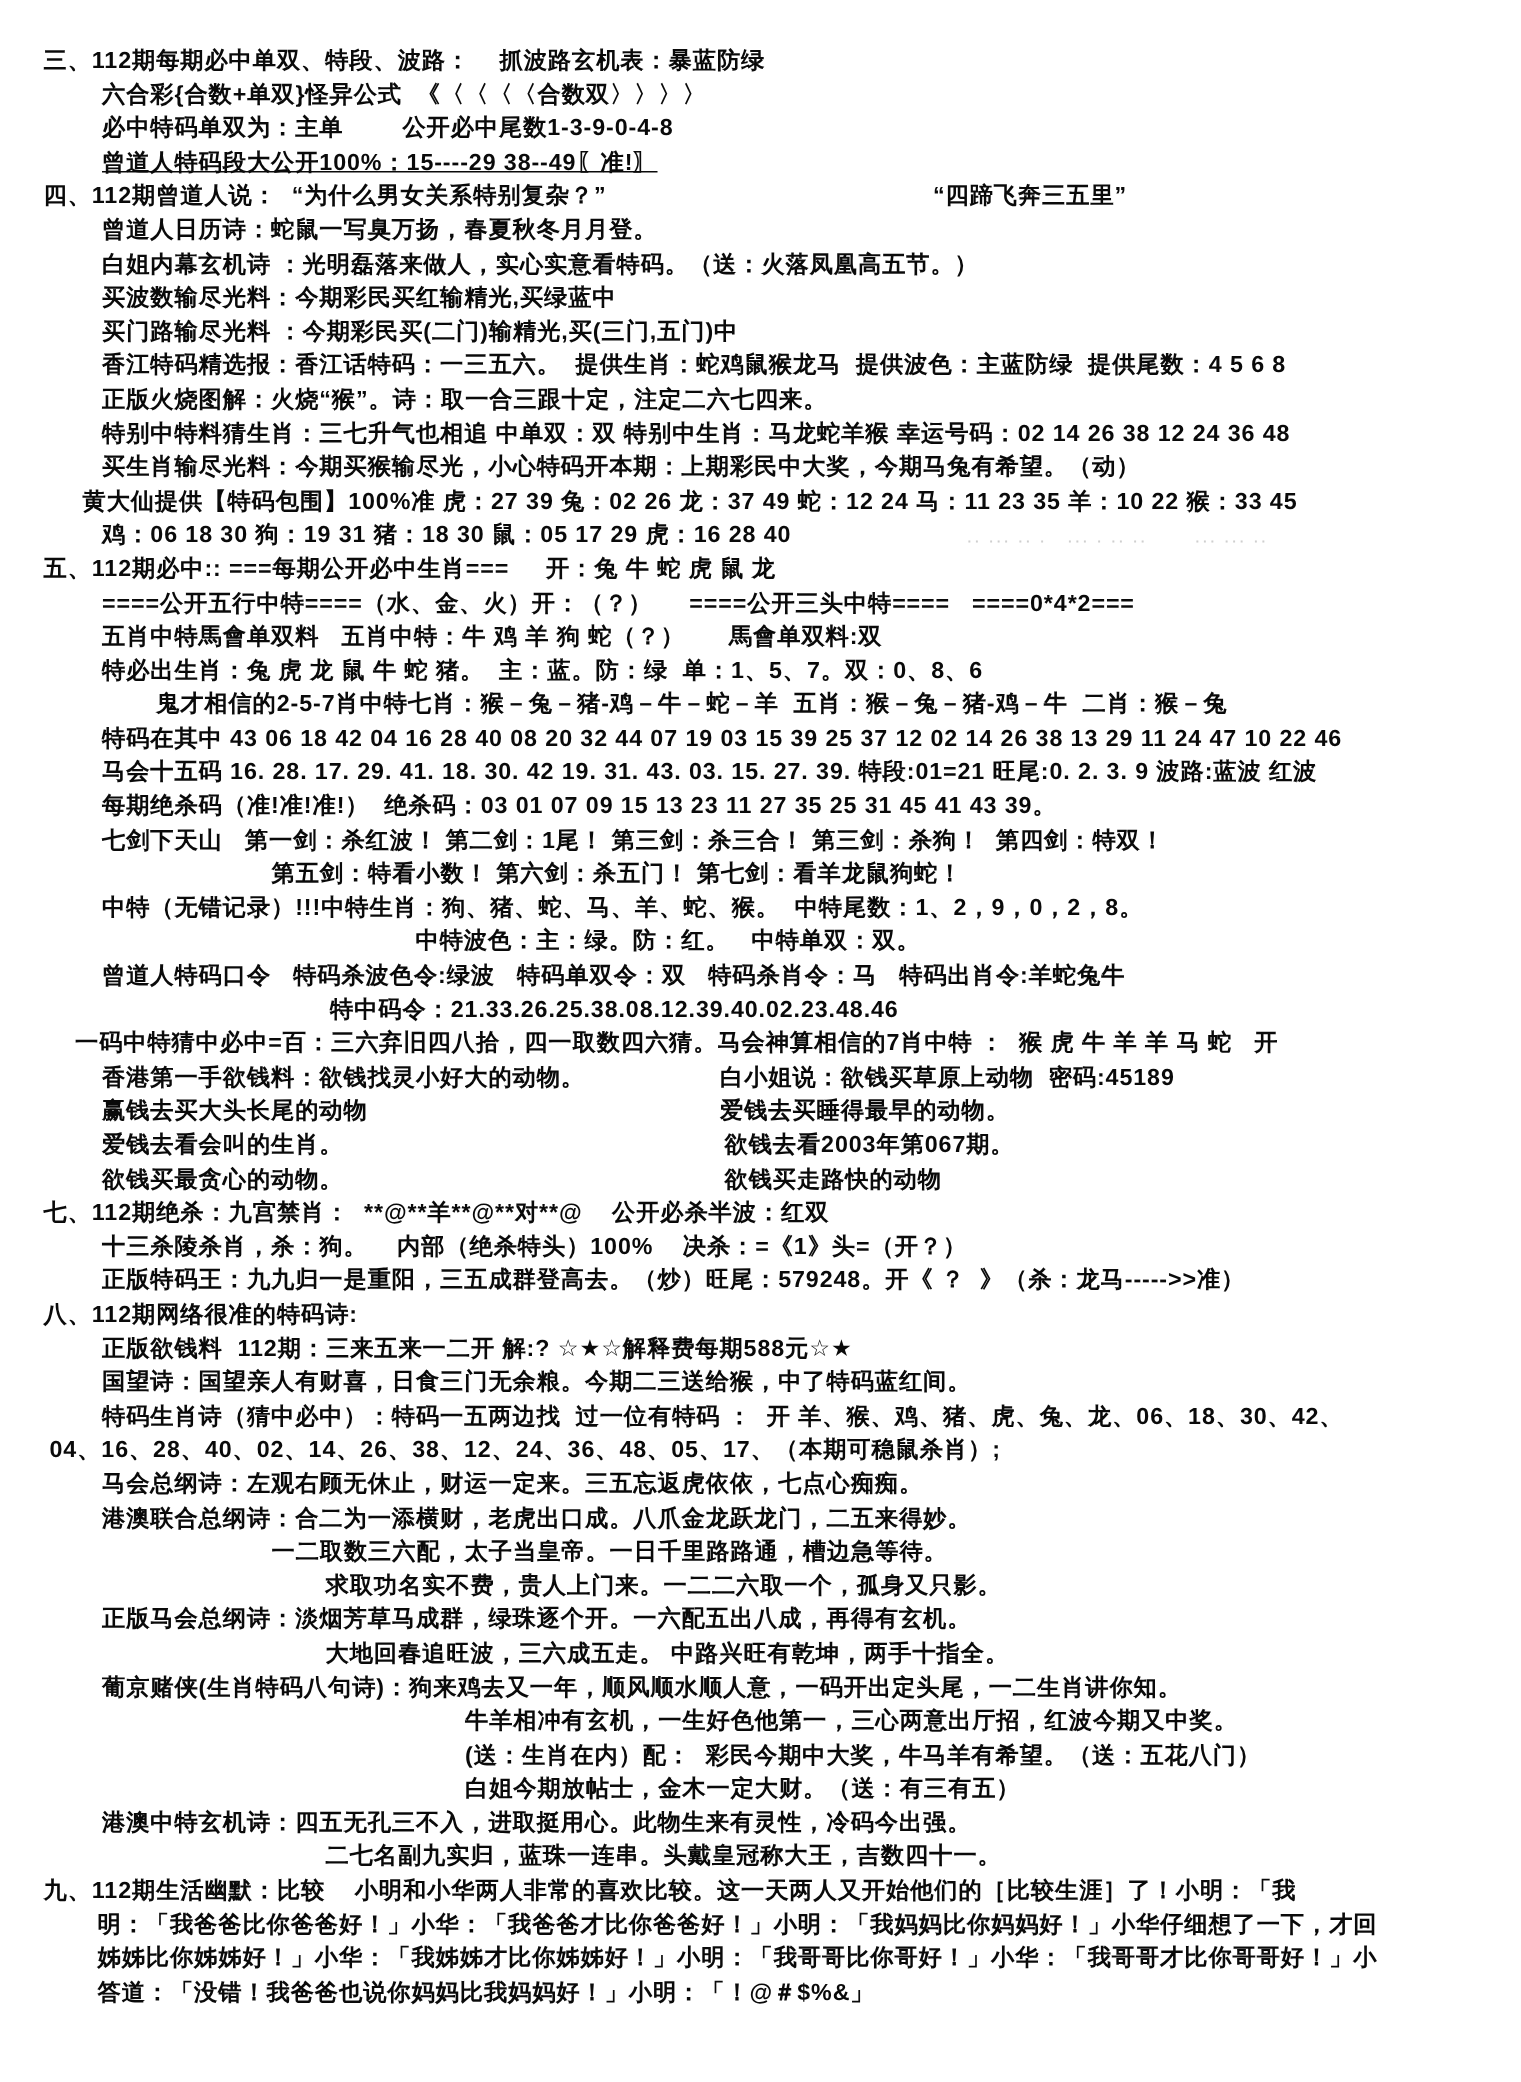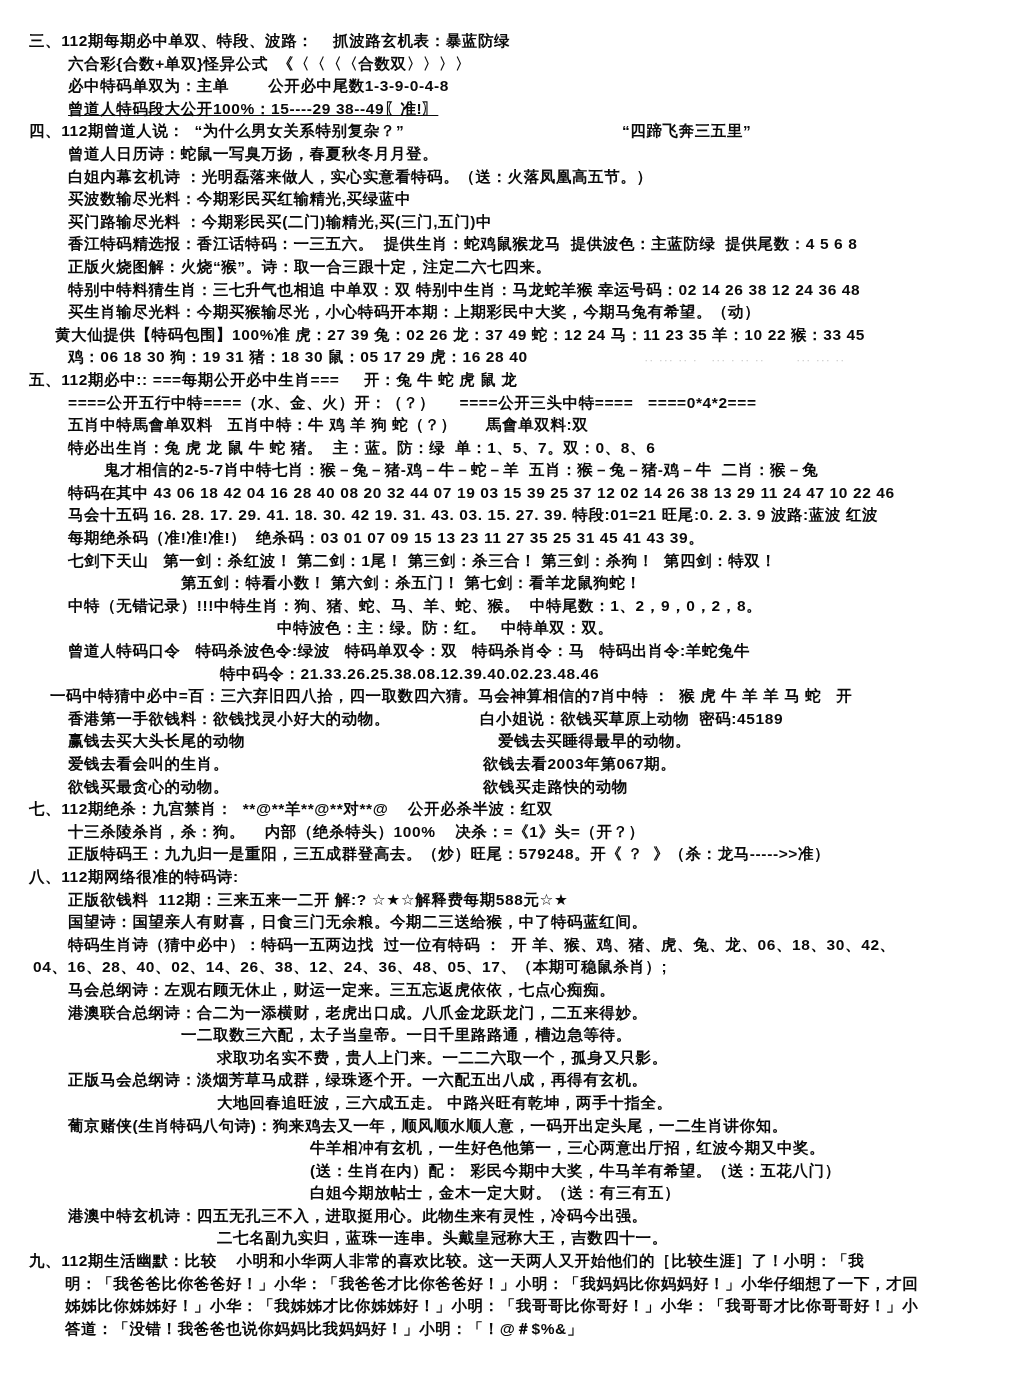--- a/index.html
+++ b/index.html
@@ -72,21 +72,21 @@
       <div class="line"><span class="seg" style="left: 68px;">马会十五码 16. 28. 17. 29. 41. 18. 30. 42 19. 31. 43. 03. 15. 27. 39. 特段:01=21 旺尾:0. 2. 3. 9 波路:蓝波 红波</span></div>
       <div class="line"><span class="seg" style="left: 68px;">每期绝杀码（准!准!准!）  绝杀码：03 01 07 09 15 13 23 11 27 35 25 31 45 41 43 39。</span></div>
       <div class="line"><span class="seg" style="left: 68px;">七剑下天山   第一剑：杀红波！ 第二剑：1尾！ 第三剑：杀三合！ 第三剑：杀狗！  第四剑：特双！</span></div>
       <div class="line"><span class="seg" style="left: 181px;">第五剑：特看小数！ 第六剑：杀五门！ 第七剑：看羊龙鼠狗蛇！</span></div>
       <div class="line"><span class="seg" style="left: 68px;">中特（无错记录）!!!中特生肖：狗、猪、蛇、马、羊、蛇、猴。  中特尾数：1、2，9，0，2，8。</span></div>
       <div class="line"><span class="seg" style="left: 238px; margin-left: 39px;">中特波色：主：绿。防：红。   中特单双：双。</span></div>
       <div class="line"><span class="seg" style="left: 68px;">曾道人特码口令   特码杀波色令:绿波   特码单双令：双   特码杀肖令：马   特码出肖令:羊蛇兔牛</span></div>
       <div class="line"><span class="seg" style="left: 220px;">特中码令：21.33.26.25.38.08.12.39.40.02.23.48.46</span></div>
       <div class="line"><span class="seg" style="left: 50px;">一码中特猜中必中=百：三六弃旧四八拾，四一取数四六猜。马会神算相信的7肖中特 ：  猴 虎 牛 羊 羊 马 蛇   开</span></div>
       <div class="line"><span class="seg" style="left: 68px;">香港第一手欲钱料：欲钱找灵小好大的动物。</span><span class="seg" style="left: 480px;">白小姐说：欲钱买草原上动物  密码:45189</span></div>
-      <div class="line"><span class="seg" style="left: 68px;">赢钱去买大头长尾的动物</span><span class="seg" style="left: 480px; margin-left: 18px;">爱钱去买睡得最早的动物。</span></div>
+      <div class="line"><span class="seg" style="left: 68px;">赢钱去买大头长尾的动物</span><span class="seg" style="left: 480px;">爱钱去买睡得最早的动物。</span></div>
       <div class="line"><span class="seg" style="left: 68px;">爱钱去看会叫的生肖。</span><span class="seg" style="left: 483px;">欲钱去看2003年第067期。</span></div>
       <div class="line"><span class="seg" style="left: 68px;">欲钱买最贪心的动物。</span><span class="seg" style="left: 483px;">欲钱买走路快的动物</span></div>
       <div class="line"><span class="seg" style="left: 29px;">七、112期绝杀：九宫禁肖：  **@**羊**@**对**@    公开必杀半波：红双</span></div>
       <div class="line"><span class="seg" style="left: 68px;">十三杀陵杀肖，杀：狗。    内部（绝杀特头）100%    决杀：=《1》头=（开？）</span></div>
       <div class="line"><span class="seg" style="left: 68px;">正版特码王：九九归一是重阳，三五成群登高去。（炒）旺尾：579248。开《 ？  》（杀：龙马-----&gt;&gt;准）</span></div>
       <div class="line"><span class="seg" style="left: 29px;">八、112期网络很准的特码诗:</span></div>
       <div class="line"><span class="seg" style="left: 68px; text-align: right;">正版欲钱料  112期：三来五来一二开 解:? ☆★☆解释费每期588元☆★</span></div>
       <div class="line"><span class="seg" style="left: 68px;">国望诗：国望亲人有财喜，日食三门无余粮。今期二三送给猴，中了特码蓝红间。</span></div>
       <div class="line"><span class="seg" style="left: 68px;">特码生肖诗（猜中必中）：特码一五两边找  过一位有特码 ：  开 羊、猴、鸡、猪、虎、兔、龙、06、18、30、42、</span></div>
       <div class="line"><span class="seg" style="left: 33px;">04、16、28、40、02、14、26、38、12、24、36、48、05、17、（本期可稳鼠杀肖）;</span></div>

